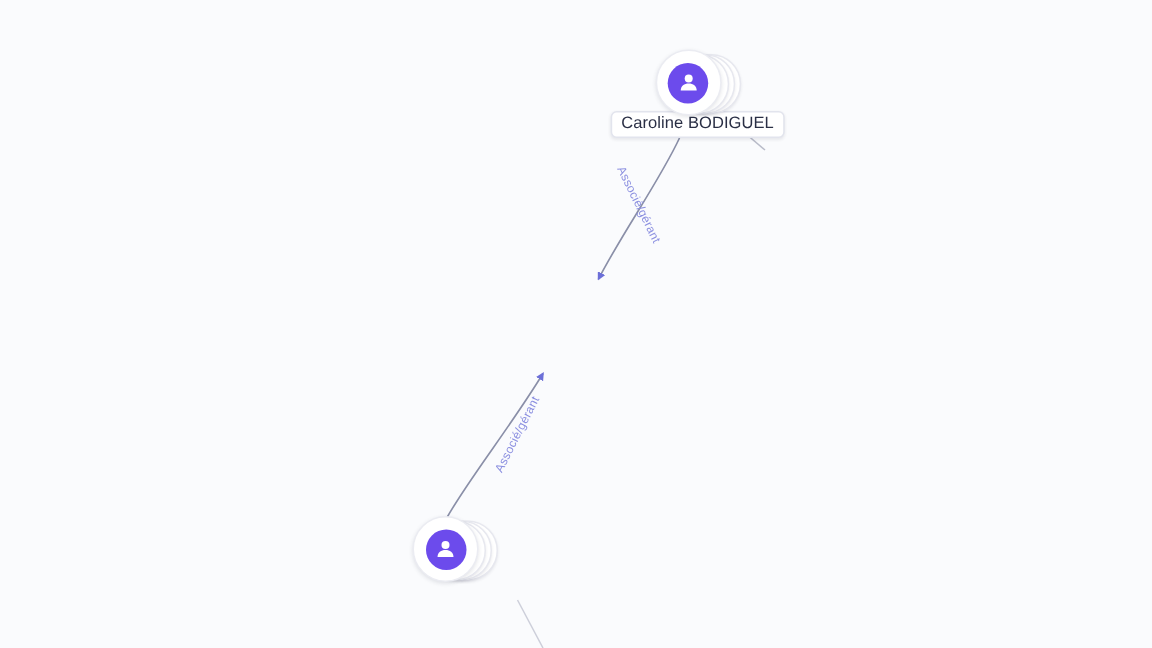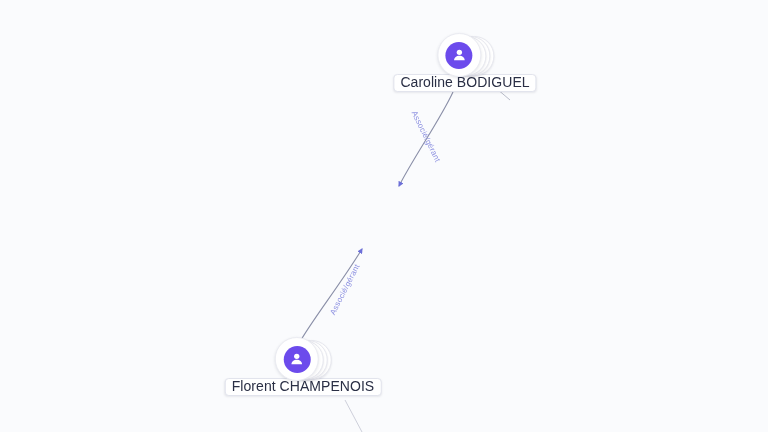--- a/index.html
+++ b/index.html
@@ -83,21 +83,21 @@
     justify-content: center;
   }
   .avatar-circle svg { display: block; }
 
   .node-name-label {
     margin-top: -4px;
     background: #ffffff;
     border: 1px solid #e2e4ed;
     border-radius: 4px;
     padding: 2px 6px 3px 6px;
-    font-size: 14px;
+    font-size: 11px;
     line-height: 11px;
     color: #2a2f45;
     white-space: nowrap;
     box-shadow: 0 1px 2px rgba(40,44,70,.09);
     letter-spacing: .05px;
   }
 
   
   .company-node .pin-halo {
     position: relative;
@@ -219,16 +219,15 @@
       <div class="stack-card c1"></div>
       <div class="avatar-disc">
         <div class="avatar-circle">
           <svg width="16" height="16" viewBox="0 0 24 24" fill="#ffffff">
             <circle cx="12" cy="8" r="4"></circle>
             <path d="M4 20c0-4.4 3.6-7 8-7s8 2.6 8 7z"></path>
           </svg>
         </div>
       </div>
     </div>
-    <div class="node-name-label">Florent CHAMPENOIS</div>
   </div>
 
 </div>
 
 </body></html>

